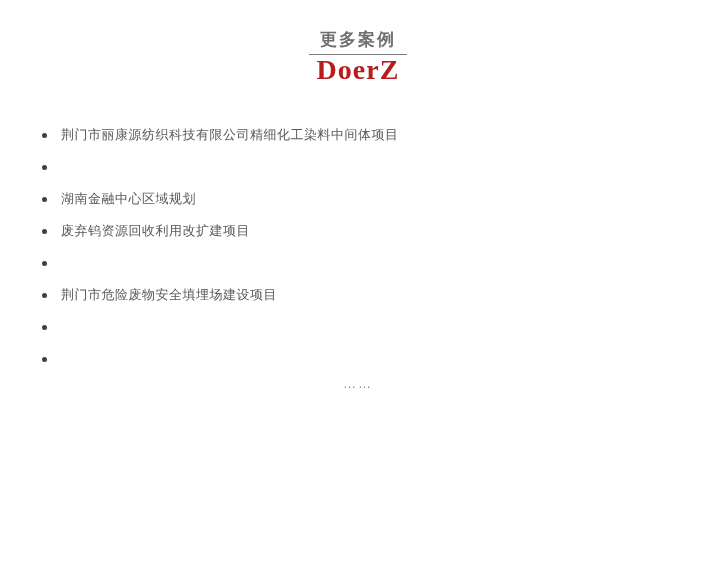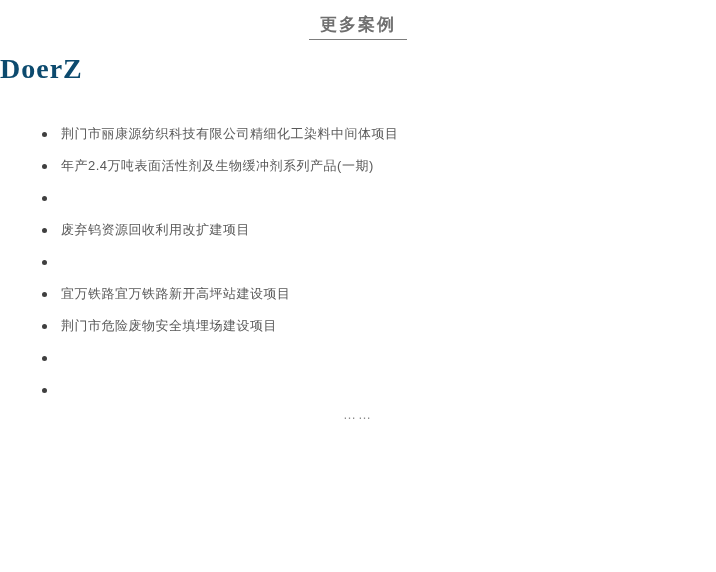--- a/index.html
+++ b/index.html
@@ -8,41 +8,41 @@
     background: #ffffff;
   }
   body {
     width: 716px;
     height: 572px;
     overflow: hidden;
     font-family: "Liberation Sans", "DejaVu Sans", sans-serif;
     position: relative;
   }
   .header {
-    padding-top: 16px;
+    padding-top: 31px;
     text-align: center;
   }
   .page-title {
     display: inline-block;
     font-size: 17px;
     font-weight: bold;
     color: #6f6f6f;
     letter-spacing: 2px;
     line-height: 17px;
     padding: 0 11px 6px 11px;
     border-bottom: 1px solid #7d7d7d;
   }
   .watermark {
-    text-align: left;
-    margin-top: 15px;
+    text-align: center;
+    margin-top: 1px;
     font-family: "Liberation Serif", "DejaVu Serif", serif;
     font-weight: bold;
     font-size: 28px;
     line-height: 28px;
-    color: #0c4a6e;
+    color: #b91c1c;
     letter-spacing: 1px;
     user-select: none;
   }
   .case-list {
     list-style: none;
     margin: 35px 16px 0 42px;
     padding: 0;
   }
   .case-item {
     height: 32px;
@@ -81,35 +81,31 @@
 
 <div class="watermark">DoerZ</div>
 
 <ul class="case-list">
     <li class="case-item">
       <span class="bullet"></span>
       <span class="case-label">荆门市丽康源纺织科技有限公司精细化工染料中间体项目</span>
     </li>
     <li class="case-item">
       <span class="bullet"></span>
-      <span class="case-label">年产2.4万吨表面活性剂及生物缓冲剂系列产品(一期)</span>
     </li>
     <li class="case-item">
       <span class="bullet"></span>
+      <span class="case-label">湖南金融中心区域规划</span>
     </li>
     <li class="case-item">
       <span class="bullet"></span>
       <span class="case-label">废弃钨资源回收利用改扩建项目</span>
     </li>
     <li class="case-item">
       <span class="bullet"></span>
-    </li>
-    <li class="case-item">
-      <span class="bullet"></span>
-      <span class="case-label">宜万铁路宜万铁路新开高坪站建设项目</span>
     </li>
     <li class="case-item">
       <span class="bullet"></span>
       <span class="case-label">荆门市危险废物安全填埋场建设项目</span>
     </li>
     <li class="case-item">
       <span class="bullet"></span>
     </li>
     <li class="case-item">
       <span class="bullet"></span>

